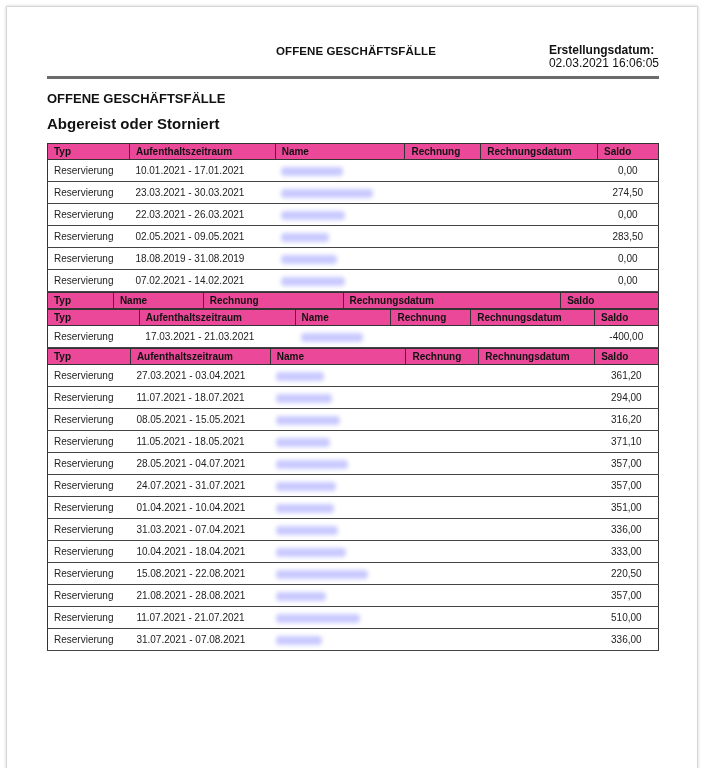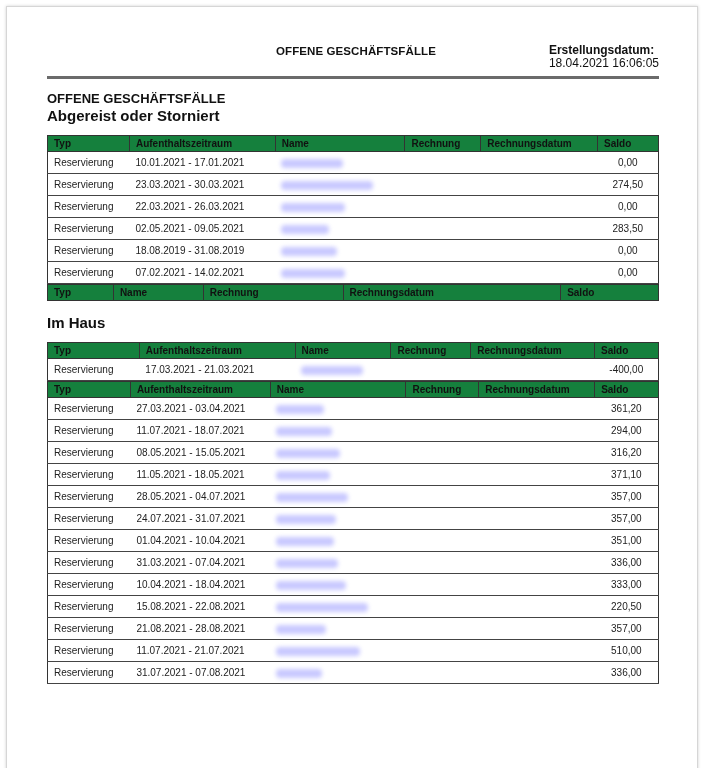--- a/index.html
+++ b/index.html
@@ -57,21 +57,21 @@
       font-weight: bold;
       line-height: 18px;
     }
     table {
       width: 100%;
       border-collapse: collapse;
       font-size: 10px;
       border: 1px solid #333;
     }
     th {
-      background: #15803d;
+      background: #ec4899;
       font-weight: bold;
       text-align: left;
       padding: 0 6px;
       height: 15px;
       border: 1px solid #333;
       border-bottom: 1px solid #333;
       white-space: nowrap;
     }
     td {
       padding: 0 6px;
@@ -83,36 +83,36 @@
     }
     td.saldo { text-align: center; }
     .blur-name {
       display: inline-block;
       height: 9px;
       background: #c9c9ff;
       border-radius: 4px;
       filter: blur(2px);
       vertical-align: middle;
     }
-    .sec1-title { margin-bottom: 10px; }
+    .sec1-title { margin-top: 8px; margin-bottom: 10px; }
     .sec2-title { margin-top: 10px; margin-bottom: 10px; }
     .sec3-title { margin-top: 13px; margin-bottom: 10px; }
     .sec4-title { margin-top: 11px; margin-bottom: 11px; }
   </style>
 </head>
 <body>
 
 <div class="page">
   <div class="content">
 
     <div class="header">
       <div class="header-title">OFFENE GESCHÄFTSFÄLLE</div>
       <div class="header-date">
         <div class="lbl">Erstellungsdatum:</div>
-        <div>18.04.2021 16:06:05</div>
+        <div>02.03.2021 16:06:05</div>
       </div>
     </div>
 
     <div class="doc-title">OFFENE GESCHÄFTSFÄLLE</div>
 
     <h2 class="sec1-title">Abgereist oder Storniert</h2>
     <table>
         <colgroup>
           <col style="width: 82px;">
           <col style="width: 146px;">
@@ -196,21 +196,20 @@
             <th>Typ</th>
             <th>Name</th>
             <th>Rechnung</th>
             <th>Rechnungsdatum</th>
             <th>Saldo</th>
           </tr>
         </thead>
         <tbody></tbody>
       </table>
 
-    <h2 class="sec3-title">Im Haus</h2>
     <table>
         <colgroup>
           <col style="width: 92px;">
           <col style="width: 156px;">
           <col style="width: 96px;">
           <col style="width: 80px;">
           <col style="width: 124px;">
           <col style="width: 64px;">
         </colgroup>
         <thead>

